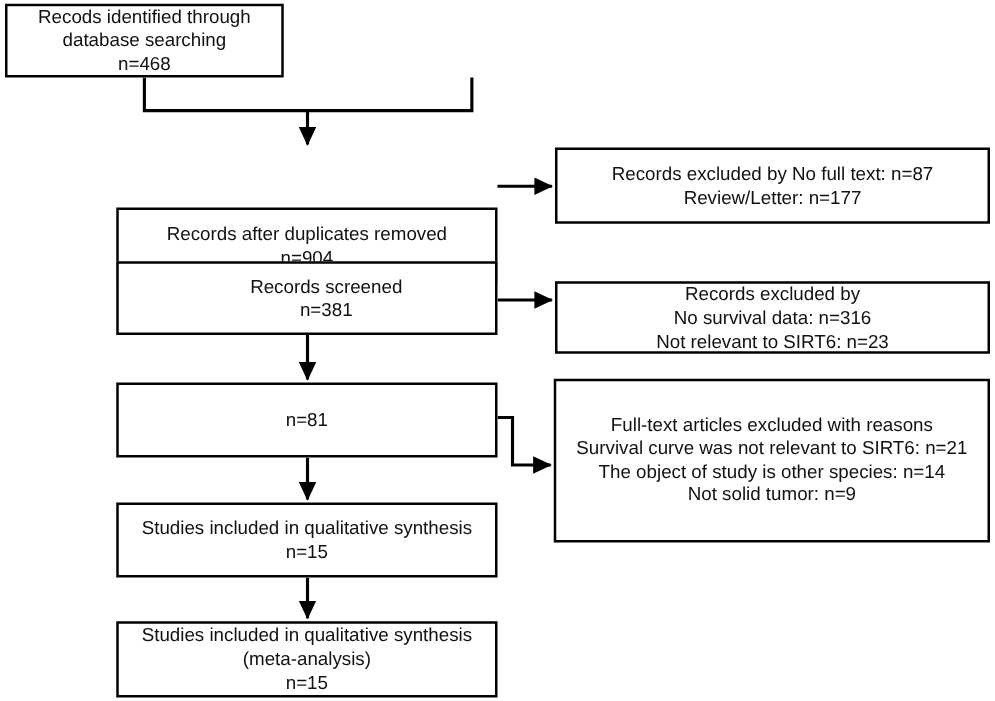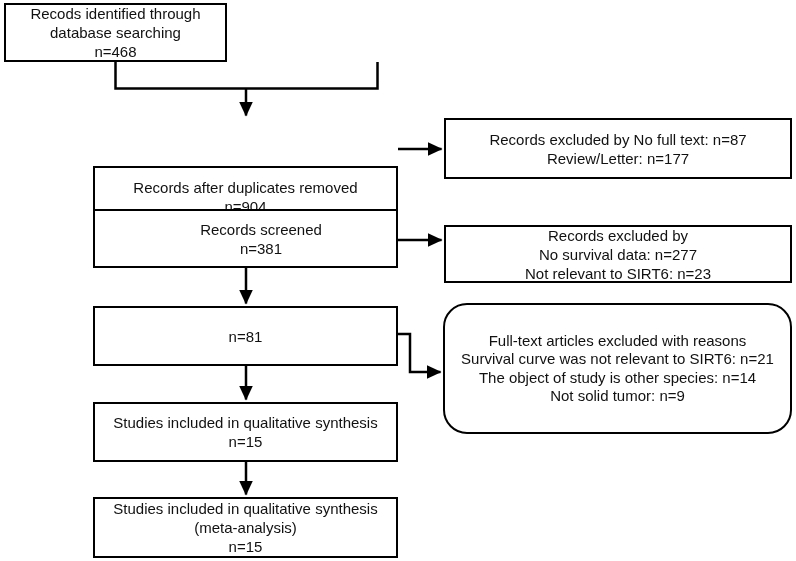--- a/index.html
+++ b/index.html
@@ -31,21 +31,21 @@
     background: var(--bg);
     border: 2px solid var(--border);
     display: flex;
     flex-direction: column;
     align-items: center;
     justify-content: center;
     font-size: 15px;
     line-height: 19px;
   }
   .box .ln { white-space: nowrap; }
-  .box.tall { line-height: 18.5px; border-radius: 24px; }
+  .box.tall { line-height: 18.5px; }
 
   
   .b-db     { left: 4px;   top: 3px;   width: 223px; height: 59px; }
   .b-other  { left: 265px; top: 3px;   width: 225px; height: 59px; }
   .b-dup    { left: 93px;  top: 118px; width: 305px; height: 61px; margin-top: 48px; }
   .b-screen { left: 93px;  top: 209px; width: 305px; height: 59px; padding-left: 31px; }
   .b-full   { left: 93px;  top: 306px; width: 305px; height: 60px; }
   .b-qual   { left: 93px;  top: 402px; width: 305px; height: 60px; }
   .b-meta   { left: 93px;  top: 497px; width: 305px; height: 61px; }
   
@@ -94,21 +94,21 @@
     <div class="ln">Review/Letter: n=177</div>
   </div>
 
   <div class="box b-screen">
     <div class="ln">Records screened</div>
     <div class="ln">n=381</div>
   </div>
 
   <div class="box b-ex2">
     <div class="ln">Records excluded by</div>
-    <div class="ln">No survival data: n=277</div>
+    <div class="ln">No survival data: n=316</div>
     <div class="ln">Not relevant to SIRT6: n=23</div>
   </div>
 
   <div class="box b-full">
     <div class="ln">n=81</div>
   </div>
 
   <div class="box b-ex3 tall">
     <div class="ln">Full-text articles excluded with reasons</div>
     <div class="ln">Survival curve was not relevant to SIRT6: n=21</div>

